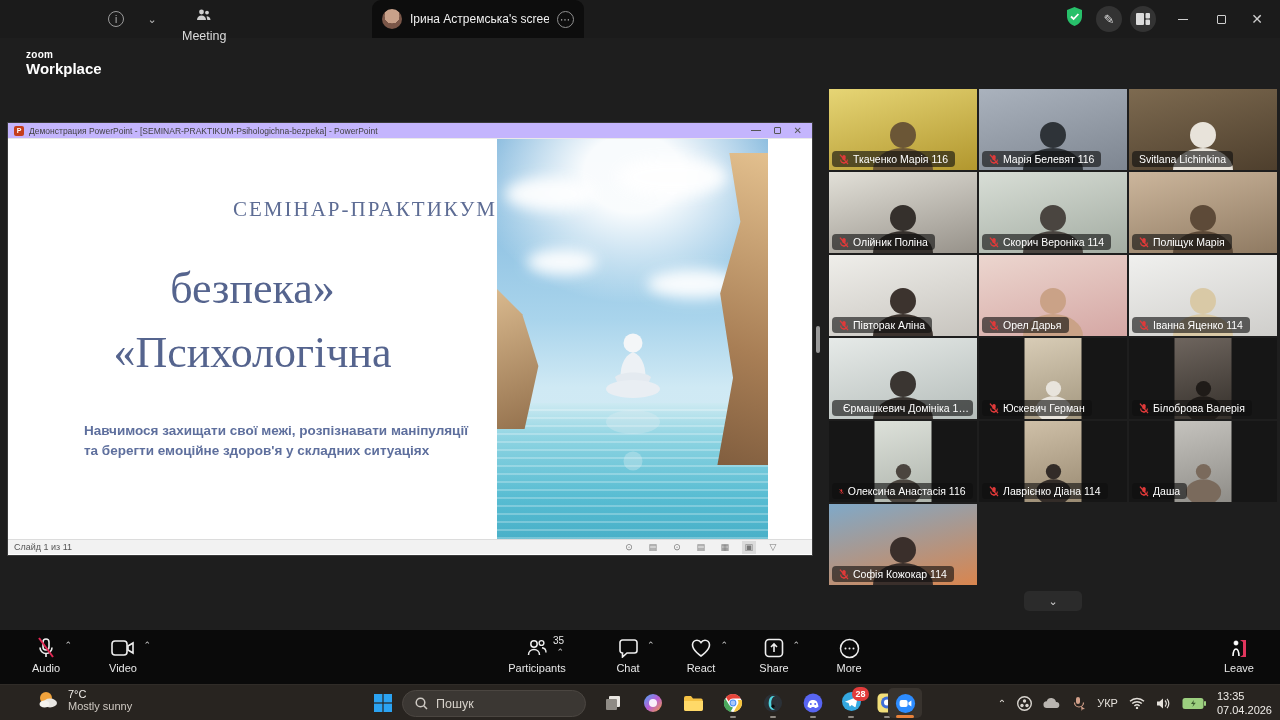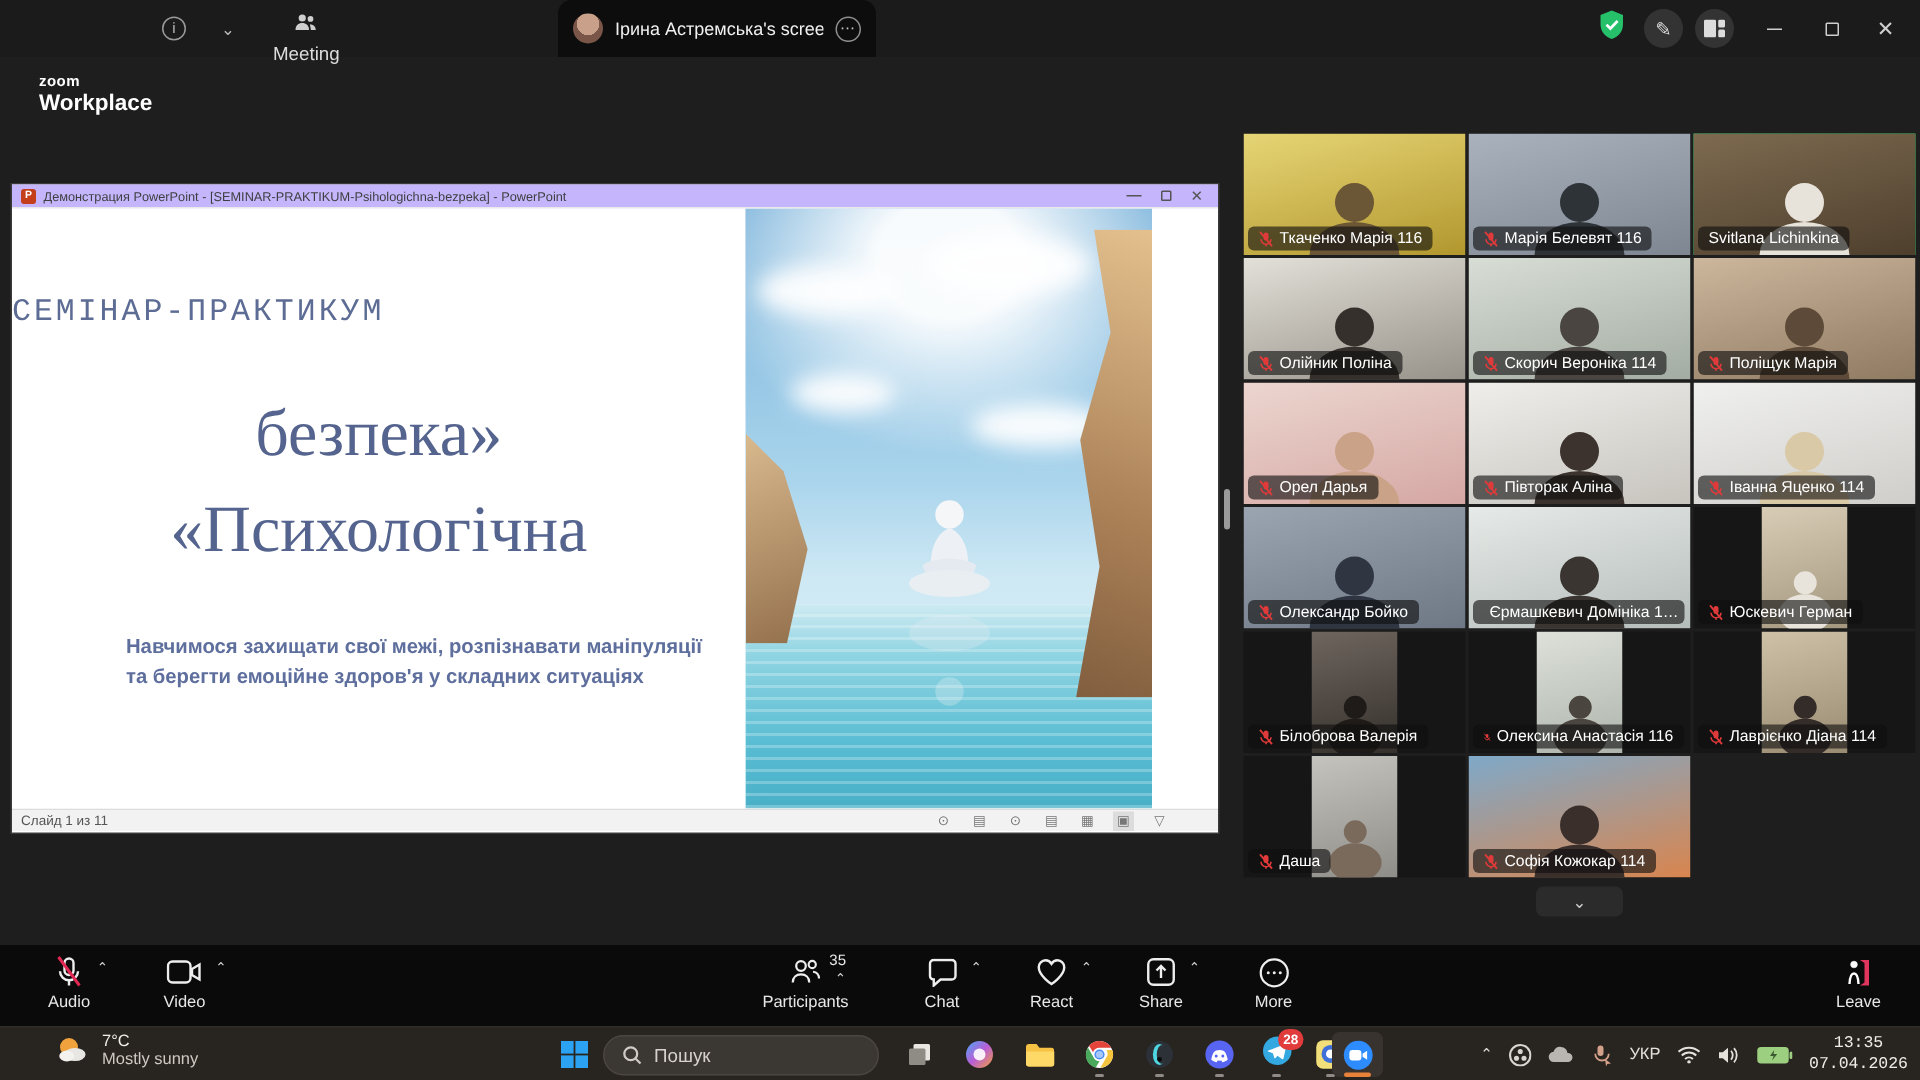--- a/index.html
+++ b/index.html
@@ -34,22 +34,22 @@
   
   #ppt { position:absolute; left:8px; top:123px; width:804px; height:432px; background:#fff;
     box-shadow:0 0 0 1px #3a3a3a; }
   #ppt-title { height:16px; background:#c4b5fd; display:flex; align-items:center; gap:5px; padding:0 6px;
     font-size:8.5px; color:#3f3f3f; border-bottom:1px solid #e9e9e9; }
   .ppt-ico { width:10px; height:10px; background:#c43e1c; border-radius:2px; color:#fff; font-size:7px;
     font-weight:bold; display:flex; align-items:center; justify-content:center; }
   #ppt-title .ctls { margin-left:auto; display:flex; gap:13px; align-items:center; padding-right:4px; color:#555; }
   #slide { position:relative; height:400px; background:#ffffff; overflow:hidden; }
   #slide-text { position:absolute; left:0; top:0; width:489px; height:100%; }
-  .kicker { position:absolute; top:58px; width:100%; text-align:left;
-    font-family:Liberation Mono, monospace; font-size:21px; letter-spacing:2px; color:#5d6c94; }
+  .kicker { position:absolute; top:58px; width:100%; text-align:right;
+    font-family:Liberation Serif, serif; font-size:21px; letter-spacing:2px; color:#5d6c94; }
   .big-title { position:absolute; top:118px; width:100%; text-align:center;
     font-family:"Liberation Serif", serif; font-size:44px; line-height:64px; color:#55648e; }
   .subtitle { position:absolute; top:282px; left:76px; width:400px; font-size:13.5px; font-weight:bold;
     color:#5e6f9d; line-height:1.45; }
   #slide-photo { position:absolute; left:489px; top:0; width:271px; height:100%;
     background:linear-gradient(#79b2da 0%, #a9d4ec 45%, #cfe9f4 62%, #d8eef6 100%); overflow:hidden; }
   .sunglow { position:absolute; left:-20%; top:-8%; width:140%; height:55%;
     background:radial-gradient(ellipse at 50% 30%, rgba(255,255,255,.95) 0 18%, rgba(255,255,255,0) 60%); }
   .cloud { position:absolute; background:#fff; border-radius:50%; filter:blur(7px); opacity:.92; }
   .sea { position:absolute; left:0; bottom:0; width:100%; height:34%;
@@ -109,21 +109,21 @@
   .tb-slot.open { background:#38332e; }
   .run-dot { position:absolute; bottom:0px; left:50%; transform:translateX(-50%); width:6px; height:2.5px;
     background:#8f8a83; border-radius:2px; }
   .run-bar { position:absolute; bottom:0px; left:50%; transform:translateX(-50%); width:18px; height:3px;
     background:#e8813a; border-radius:2px; }
   #search { position:absolute; left:402px; top:5px; width:184px; height:27px; border-radius:14px;
     background:#3b3733; border:1px solid #4b4641; display:flex; align-items:center; gap:8px;
     padding:0 12px; color:#d6d1ca; font-size:12.5px; }
   #tray { position:absolute; right:8px; top:0; height:36px; display:flex; align-items:center; gap:11px; }
   .tray-ico { color:#e4e0da; font-size:12px; display:flex; align-items:center; justify-content:center; }
-  #clock { text-align:center; color:#efece8; font-size:11px; line-height:1.3;font-family:Liberation Mono, monospace; }
+  #clock { text-align:left; color:#efece8; font-size:11px; line-height:1.3; }
   .badge { position:absolute; top:-4px; right:-7px; min-width:15px; height:14px; border-radius:8px;
     background:#e23b3b; color:#fff; font-size:9px; font-weight:bold; display:flex; align-items:center;
     justify-content:center; padding:0 3px; }
 </style>
 </head>
 <body>
 
 <div id="titlebar">
   <div class="brand">
     <div class="z1">zoom</div>
@@ -321,85 +321,68 @@
         <svg width="10" height="11" viewBox="0 0 12 13">
           <rect x="4" y="1" width="4" height="6.5" rx="2" fill="#e03a3a"></rect>
           <path d="M2 6.5a4 4 0 0 0 8 0" fill="none" stroke="#e03a3a" stroke-width="1.3"></path>
           <line x1="6" y1="10.2" x2="6" y2="12" stroke="#e03a3a" stroke-width="1.3"></line>
           <line x1="1.2" y1="0.6" x2="10.8" y2="12" stroke="#e03a3a" stroke-width="1.5"></line>
         </svg>
         <span>Поліщук Марія</span>
       </div>
     </div>
     <div class="tile">
+      <div class="tile-bg" style="background: linear-gradient(165deg, rgb(239, 238, 234), rgb(199, 196, 190));">
+        <svg width="92" height="56" viewBox="0 0 92 56" class="sil">
+          <circle cx="46" cy="17" r="13" fill="#3c332e"></circle>
+          <ellipse cx="46" cy="52" rx="30" ry="22" fill="#3c332e"></ellipse>
+        </svg>
+      </div>
+      <div class="name-label">
+        <svg width="10" height="11" viewBox="0 0 12 13">
+          <rect x="4" y="1" width="4" height="6.5" rx="2" fill="#e03a3a"></rect>
+          <path d="M2 6.5a4 4 0 0 0 8 0" fill="none" stroke="#e03a3a" stroke-width="1.3"></path>
+          <line x1="6" y1="10.2" x2="6" y2="12" stroke="#e03a3a" stroke-width="1.3"></line>
+          <line x1="1.2" y1="0.6" x2="10.8" y2="12" stroke="#e03a3a" stroke-width="1.5"></line>
+        </svg>
+        <span>Півторак Аліна</span>
+      </div>
+    </div>
+    <div class="tile">
       <div class="tile-bg" style="background: linear-gradient(165deg, rgb(236, 214, 207), rgb(213, 167, 164));">
         <svg width="92" height="56" viewBox="0 0 92 56" class="sil">
           <circle cx="46" cy="17" r="13" fill="#caa287"></circle>
           <ellipse cx="46" cy="52" rx="30" ry="22" fill="#caa287"></ellipse>
         </svg>
       </div>
       <div class="name-label">
         <svg width="10" height="11" viewBox="0 0 12 13">
           <rect x="4" y="1" width="4" height="6.5" rx="2" fill="#e03a3a"></rect>
           <path d="M2 6.5a4 4 0 0 0 8 0" fill="none" stroke="#e03a3a" stroke-width="1.3"></path>
           <line x1="6" y1="10.2" x2="6" y2="12" stroke="#e03a3a" stroke-width="1.3"></line>
           <line x1="1.2" y1="0.6" x2="10.8" y2="12" stroke="#e03a3a" stroke-width="1.5"></line>
         </svg>
         <span>Орел Дарья</span>
       </div>
     </div>
     <div class="tile">
-      <div class="tile-bg" style="background: linear-gradient(165deg, rgb(239, 238, 234), rgb(199, 196, 190));">
-        <svg width="92" height="56" viewBox="0 0 92 56" class="sil">
-          <circle cx="46" cy="17" r="13" fill="#3c332e"></circle>
-          <ellipse cx="46" cy="52" rx="30" ry="22" fill="#3c332e"></ellipse>
-        </svg>
-      </div>
-      <div class="name-label">
-        <svg width="10" height="11" viewBox="0 0 12 13">
-          <rect x="4" y="1" width="4" height="6.5" rx="2" fill="#e03a3a"></rect>
-          <path d="M2 6.5a4 4 0 0 0 8 0" fill="none" stroke="#e03a3a" stroke-width="1.3"></path>
-          <line x1="6" y1="10.2" x2="6" y2="12" stroke="#e03a3a" stroke-width="1.3"></line>
-          <line x1="1.2" y1="0.6" x2="10.8" y2="12" stroke="#e03a3a" stroke-width="1.5"></line>
-        </svg>
-        <span>Півторак Аліна</span>
-      </div>
-    </div>
-    <div class="tile">
       <div class="tile-bg" style="background: linear-gradient(165deg, rgb(240, 240, 238), rgb(207, 206, 203));">
         <svg width="92" height="56" viewBox="0 0 92 56" class="sil">
           <circle cx="46" cy="17" r="13" fill="#d9c9a6"></circle>
           <ellipse cx="46" cy="52" rx="30" ry="22" fill="#d9c9a6"></ellipse>
         </svg>
       </div>
       <div class="name-label">
         <svg width="10" height="11" viewBox="0 0 12 13">
           <rect x="4" y="1" width="4" height="6.5" rx="2" fill="#e03a3a"></rect>
           <path d="M2 6.5a4 4 0 0 0 8 0" fill="none" stroke="#e03a3a" stroke-width="1.3"></path>
           <line x1="6" y1="10.2" x2="6" y2="12" stroke="#e03a3a" stroke-width="1.3"></line>
           <line x1="1.2" y1="0.6" x2="10.8" y2="12" stroke="#e03a3a" stroke-width="1.5"></line>
         </svg>
         <span>Іванна Яценко 114</span>
-      </div>
-    </div>
-    <div class="tile">
-      <div class="tile-bg" style="background: linear-gradient(165deg, rgb(154, 165, 177), rgb(109, 120, 132));">
-        <svg width="92" height="56" viewBox="0 0 92 56" class="sil">
-          <circle cx="46" cy="17" r="13" fill="#2f3642"></circle>
-          <ellipse cx="46" cy="52" rx="30" ry="22" fill="#2f3642"></ellipse>
-        </svg>
-      </div>
-      <div class="name-label">
-        <svg width="10" height="11" viewBox="0 0 12 13">
-          <rect x="4" y="1" width="4" height="6.5" rx="2" fill="#e03a3a"></rect>
-          <path d="M2 6.5a4 4 0 0 0 8 0" fill="none" stroke="#e03a3a" stroke-width="1.3"></path>
-          <line x1="6" y1="10.2" x2="6" y2="12" stroke="#e03a3a" stroke-width="1.3"></line>
-          <line x1="1.2" y1="0.6" x2="10.8" y2="12" stroke="#e03a3a" stroke-width="1.5"></line>
-        </svg>
-        <span>Олександр Бойко</span>
       </div>
     </div>
     <div class="tile">
       <div class="tile-bg" style="background: linear-gradient(165deg, rgb(230, 234, 232), rgb(181, 189, 186));">
         <svg width="92" height="56" viewBox="0 0 92 56" class="sil">
           <circle cx="46" cy="17" r="13" fill="#3a3531"></circle>
           <ellipse cx="46" cy="52" rx="30" ry="22" fill="#3a3531"></ellipse>
         </svg>
       </div>
       <div class="name-label">

